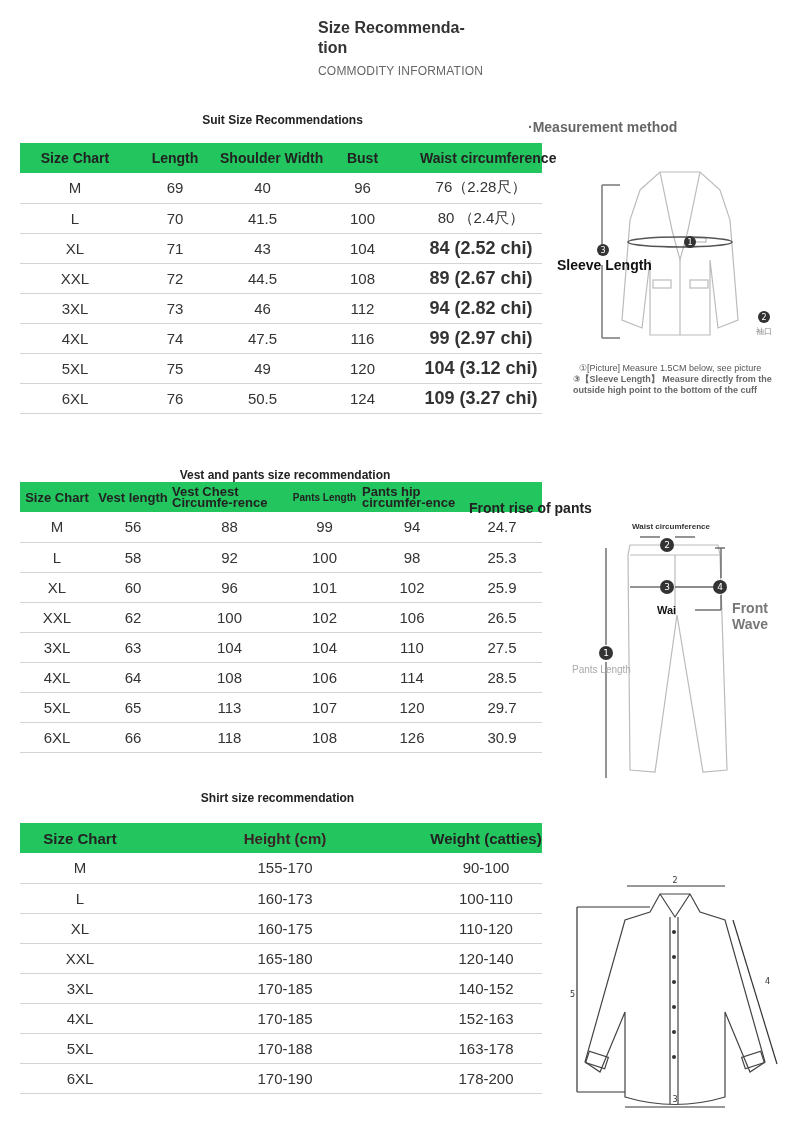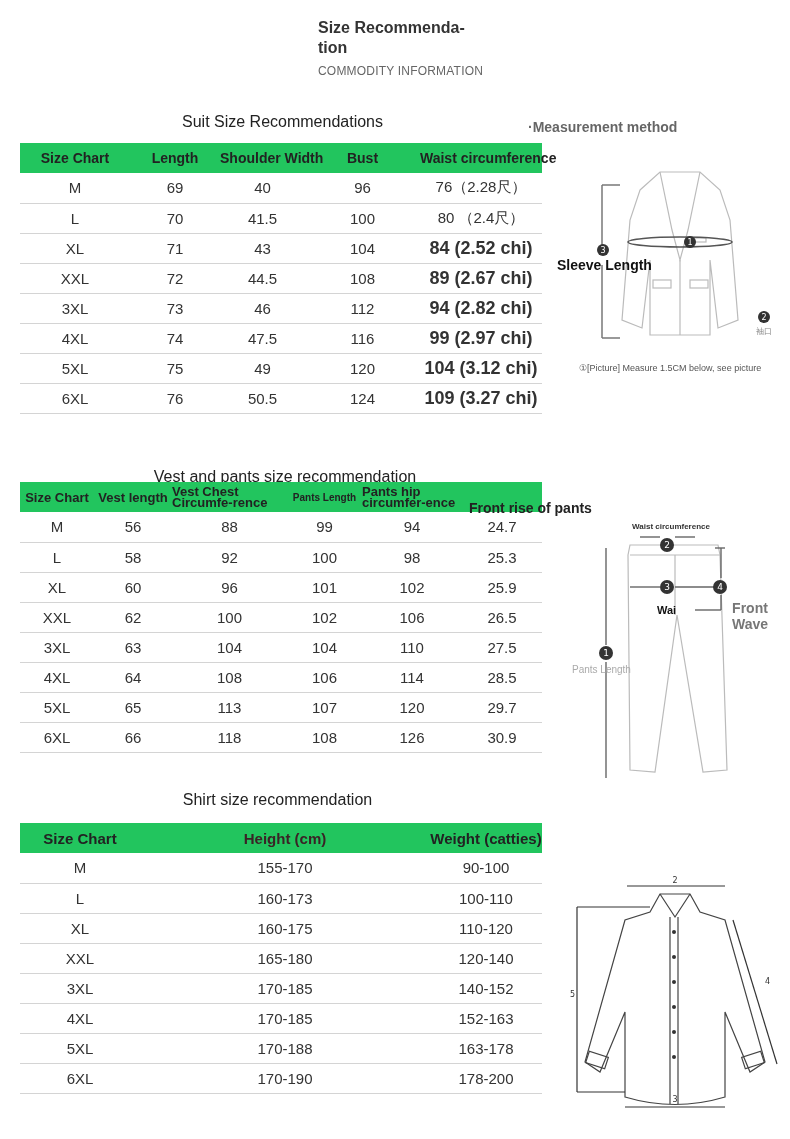--- a/index.html
+++ b/index.html
@@ -2,21 +2,21 @@
 <html><head>
 <meta charset="utf-8">
 <style>
   * { box-sizing: border-box; margin: 0; padding: 0; }
   html, body { width: 790px; height: 1139px; background: #ffffff; overflow: hidden; }
   body { position: relative; font-family: "Liberation Sans", "DejaVu Sans", sans-serif; color: #333; }
 
   .page-title { position: absolute; left: 318px; top: 18px; width: 160px; font-size: 16px; font-weight: bold; color: #333; line-height: 20px; }
   .page-subtitle { position: absolute; left: 318px; top: 64px; font-size: 12px; color: #666; letter-spacing: 0.2px; }
 
-  .section-title { position: absolute; font-size: 16px; font-weight: normal; color: #222; text-align: center; }
+  .section-title { position: absolute; font-size: 12px; font-weight: bold; color: #222; text-align: center; }
 
   table.size { position: absolute; border-collapse: collapse; table-layout: fixed; }
   table.size th { background: #22c55e; font-weight: bold; color: #222; height: 30px; text-align: center; white-space: nowrap; }
   table.size td { height: 30px; text-align: center; color: #333; border-bottom: 1px solid #d4d4d4; font-size: 15px; }
   table.size th.small { font-size: 9px; font-weight: bold; }
   table.size th.smallwrap { font-size: 9px; font-weight: bold; text-align: left; white-space: normal; line-height: 11px; }
   table.size td.bold { font-weight: bold; font-size: 18px; }
 
   #suit-table { left: 20px; top: 143px; width: 522px; }
   #suit-table th { font-size: 14px; }
@@ -154,20 +154,21 @@
     <g>
       <circle cx="174" cy="157" r="6" fill="#333"></circle>
       <text x="174" y="160" font-size="8" fill="#fff" text-anchor="middle" font-family="DejaVu Sans, sans-serif">2</text>
     </g>
     <text x="174" y="174" font-size="8" fill="#888" text-anchor="middle" font-family="DejaVu Sans, sans-serif">袖口</text>
   </svg>
 </div>
 <div class="sleeve-label">Sleeve Length</div>
 <div class="notes">
   <div class="n1">①[Picture] Measure 1.5CM below, see picture</div>
+  <div class="n3">③【Sleeve Length】 Measure directly from the outside high point to the bottom of the cuff</div>
 </div>
 
 <div class="section-title" style="left:140px; top:428px; width:290px;margin-top:40px;">Vest and pants size recommendation</div>
 <table class="size" id="vest-table">
   <colgroup>
       <col style="width:74px">
       <col style="width:78px">
       <col style="width:115px">
       <col style="width:75px">
       <col style="width:100px">

